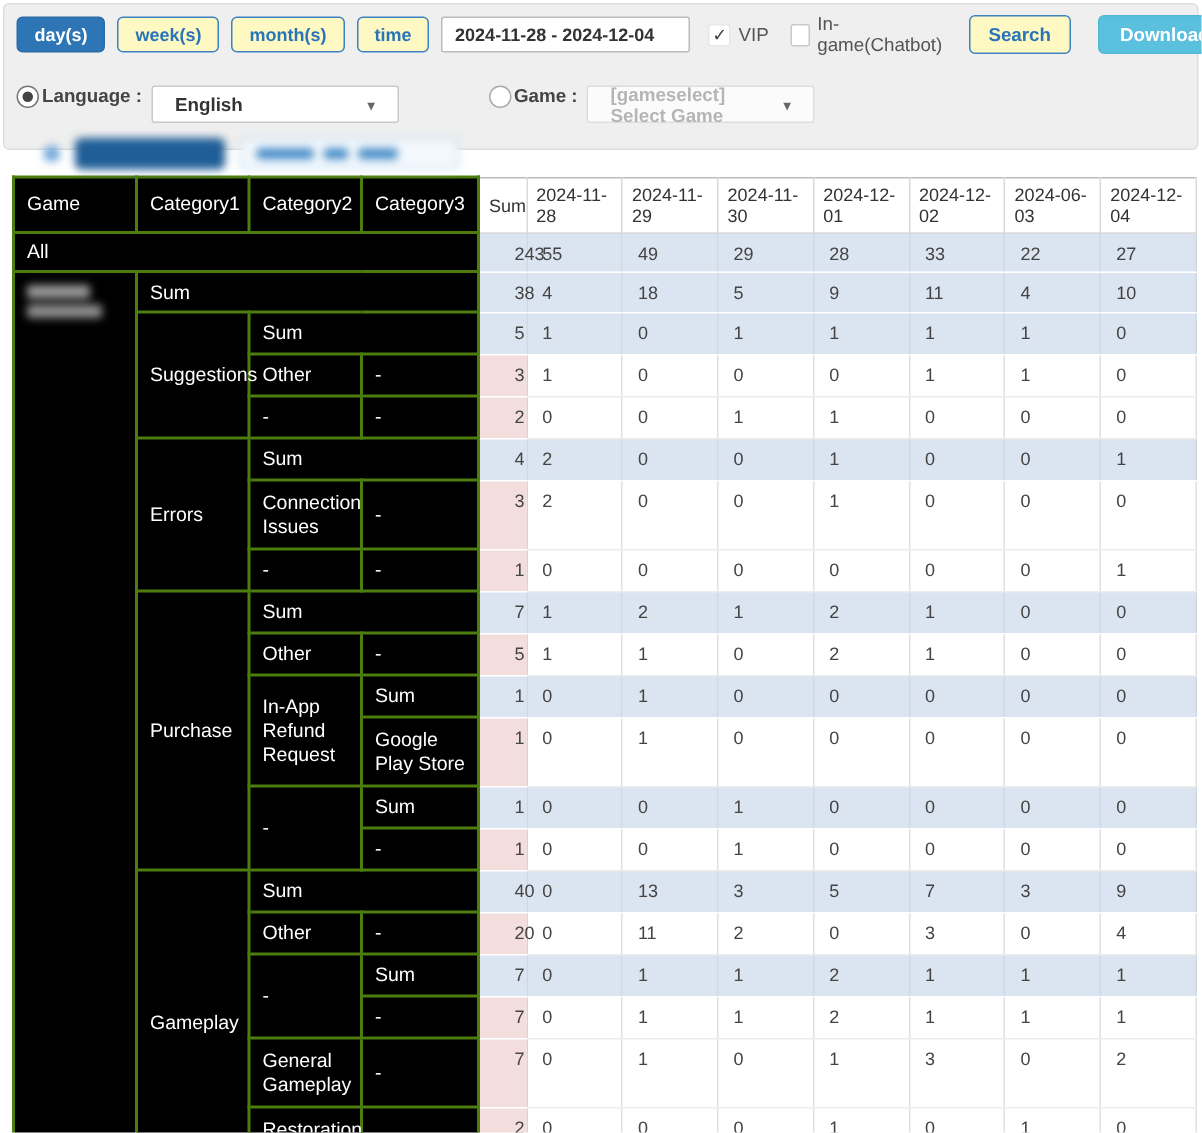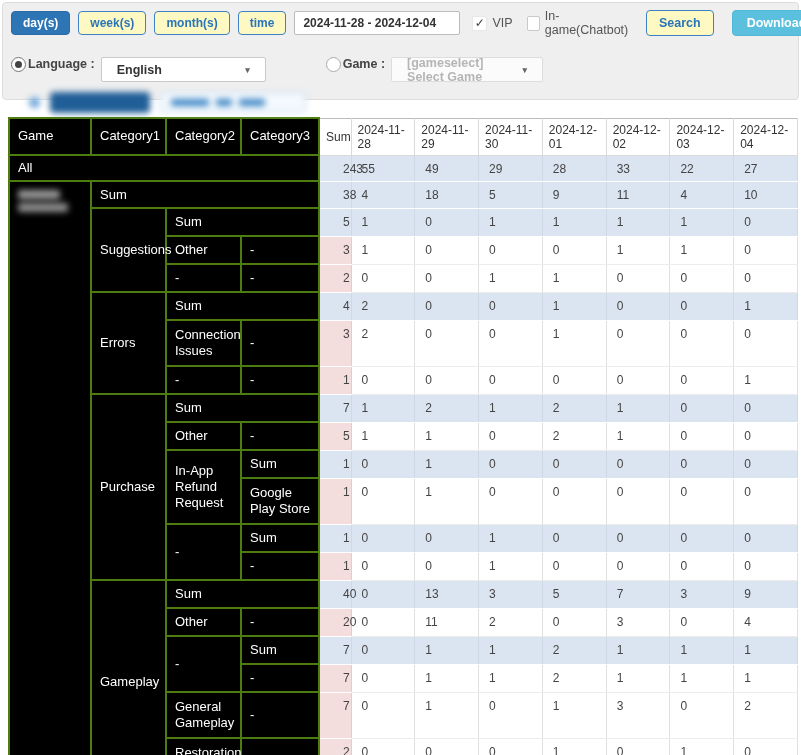--- a/index.html
+++ b/index.html
@@ -159,21 +159,21 @@
         <th class="th-black">Game</th>
         <th class="th-black">Category1</th>
         <th class="th-black">Category2</th>
         <th class="th-black">Category3</th>
         <th class="th-light">Sum</th>
         <th class="th-light">2024-11-28</th>
         <th class="th-light">2024-11-29</th>
         <th class="th-light">2024-11-30</th>
         <th class="th-light">2024-12-01</th>
         <th class="th-light">2024-12-02</th>
-        <th class="th-light">2024-12-03</th>
+        <th class="th-light">2024-06-03</th>
         <th class="th-light">2024-12-04</th>
       </tr>
     </thead>
   <tbody>
       <tr style="height: 26px;">
         <td class="td-black" colspan="4">All</td>
         <td class="val sumcol cell-blue">243</td>
         <td class="val cell-blue">55</td>
         <td class="val cell-blue">49</td>
         <td class="val cell-blue">29</td>

